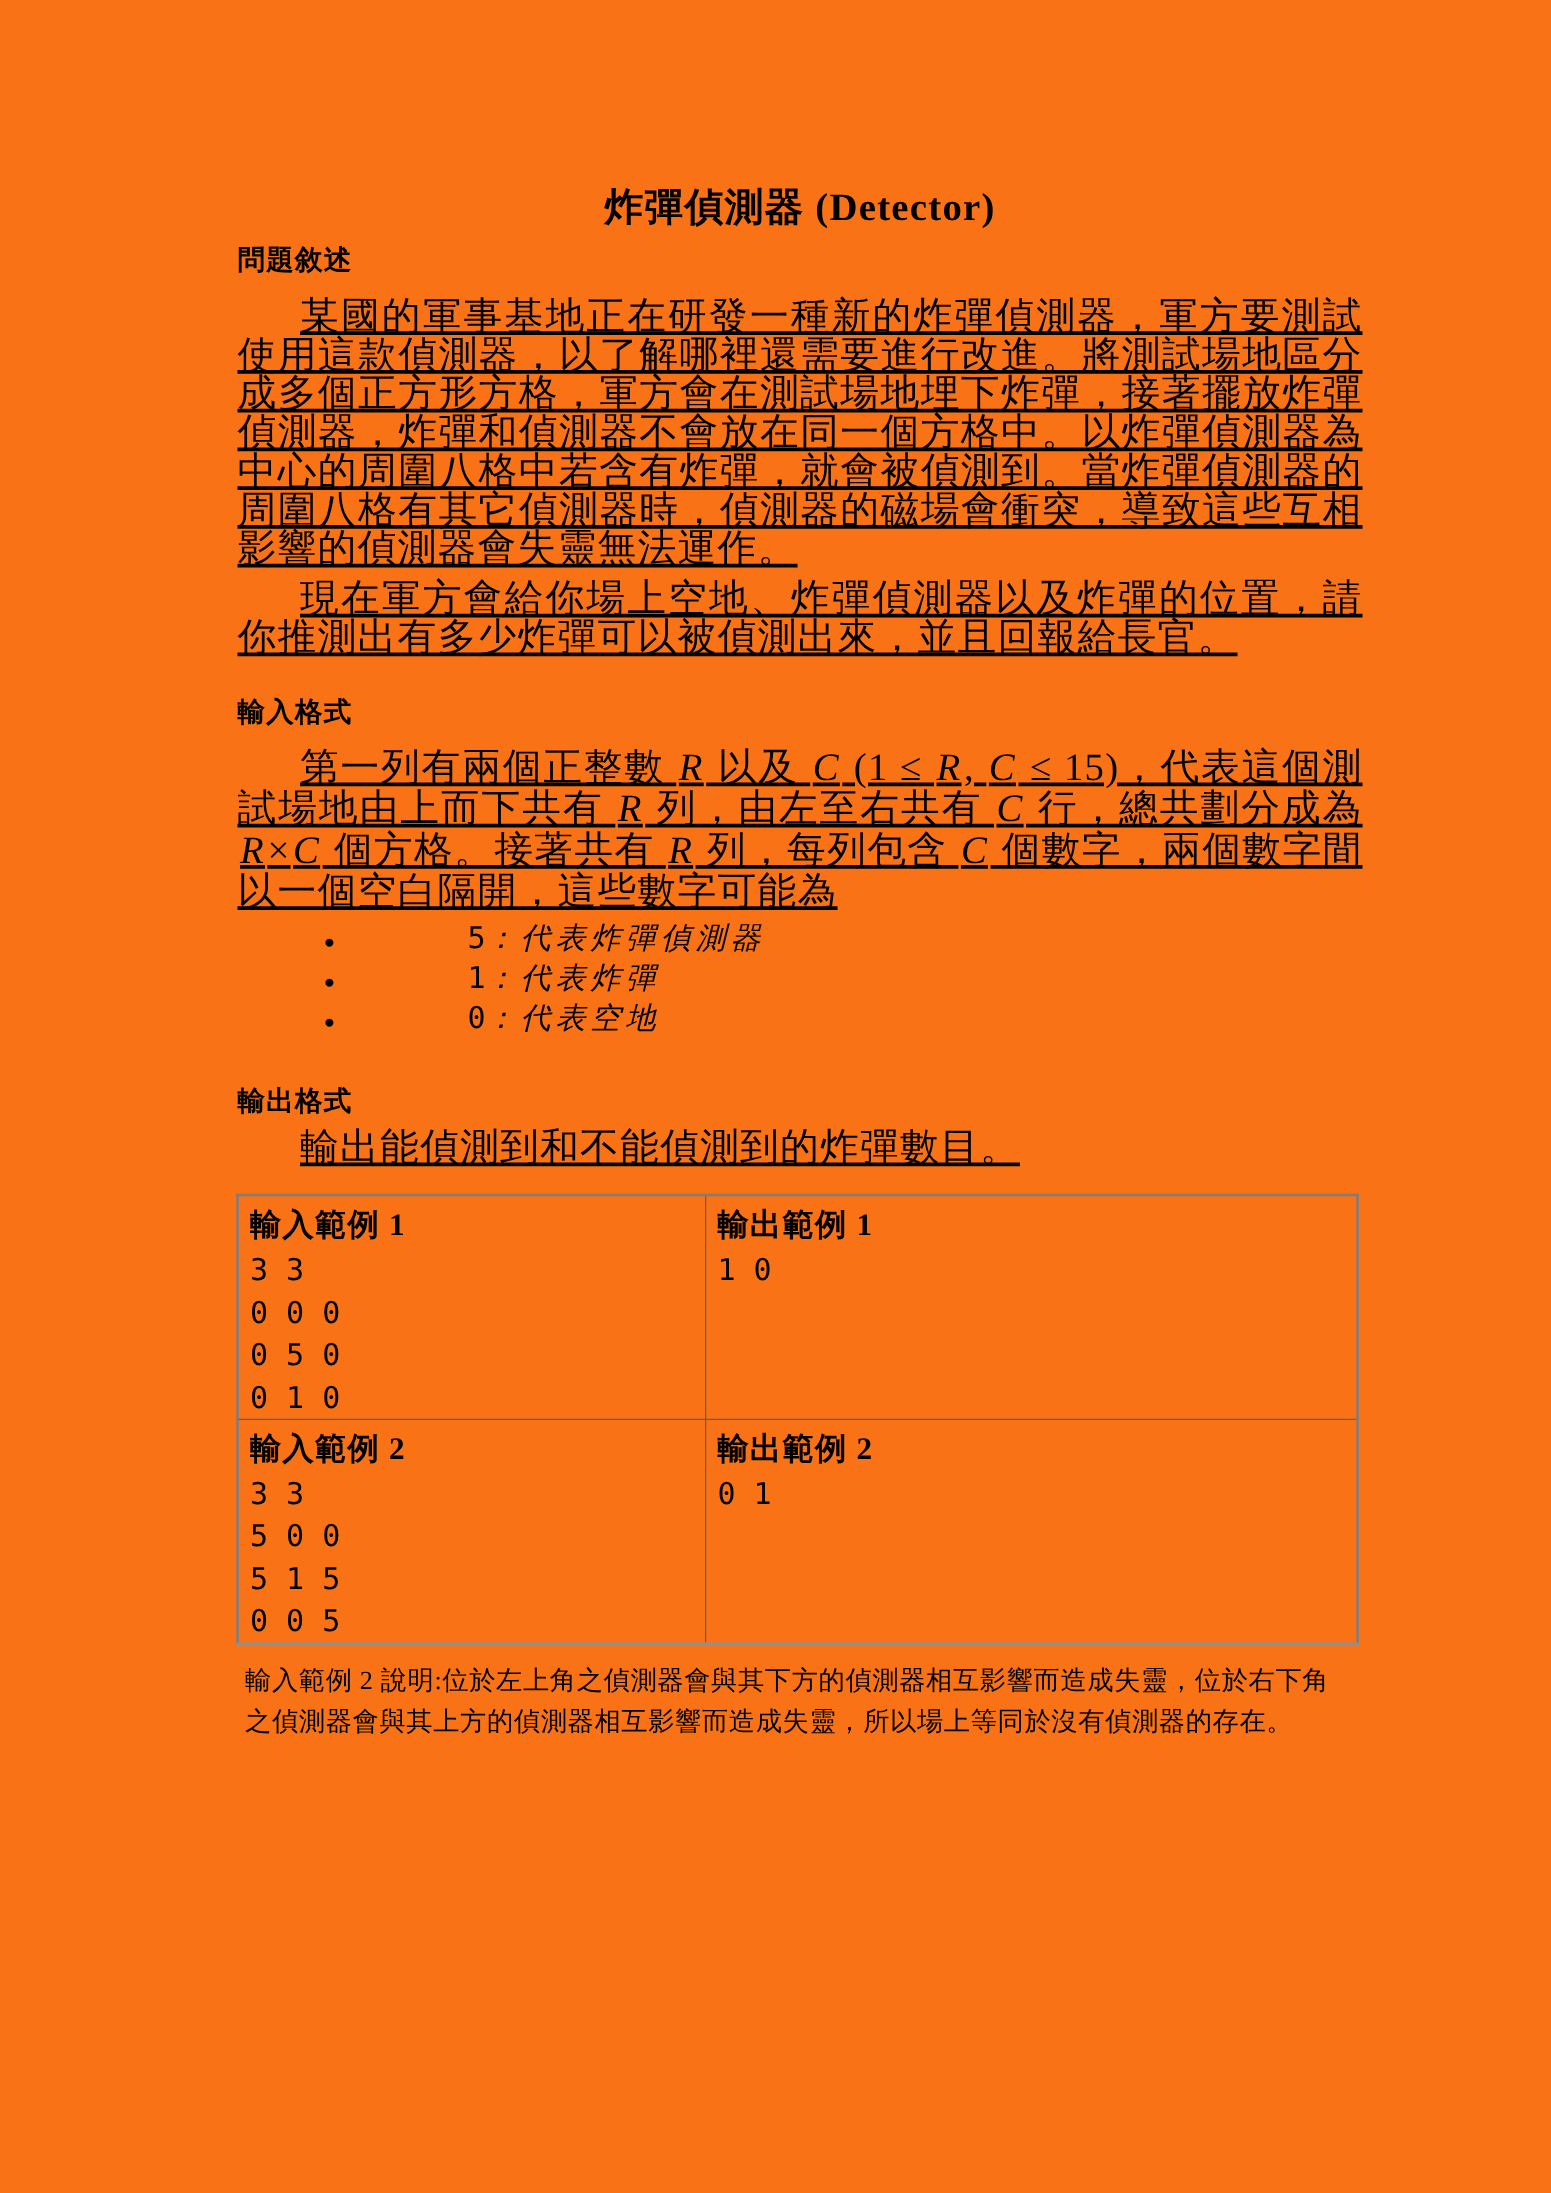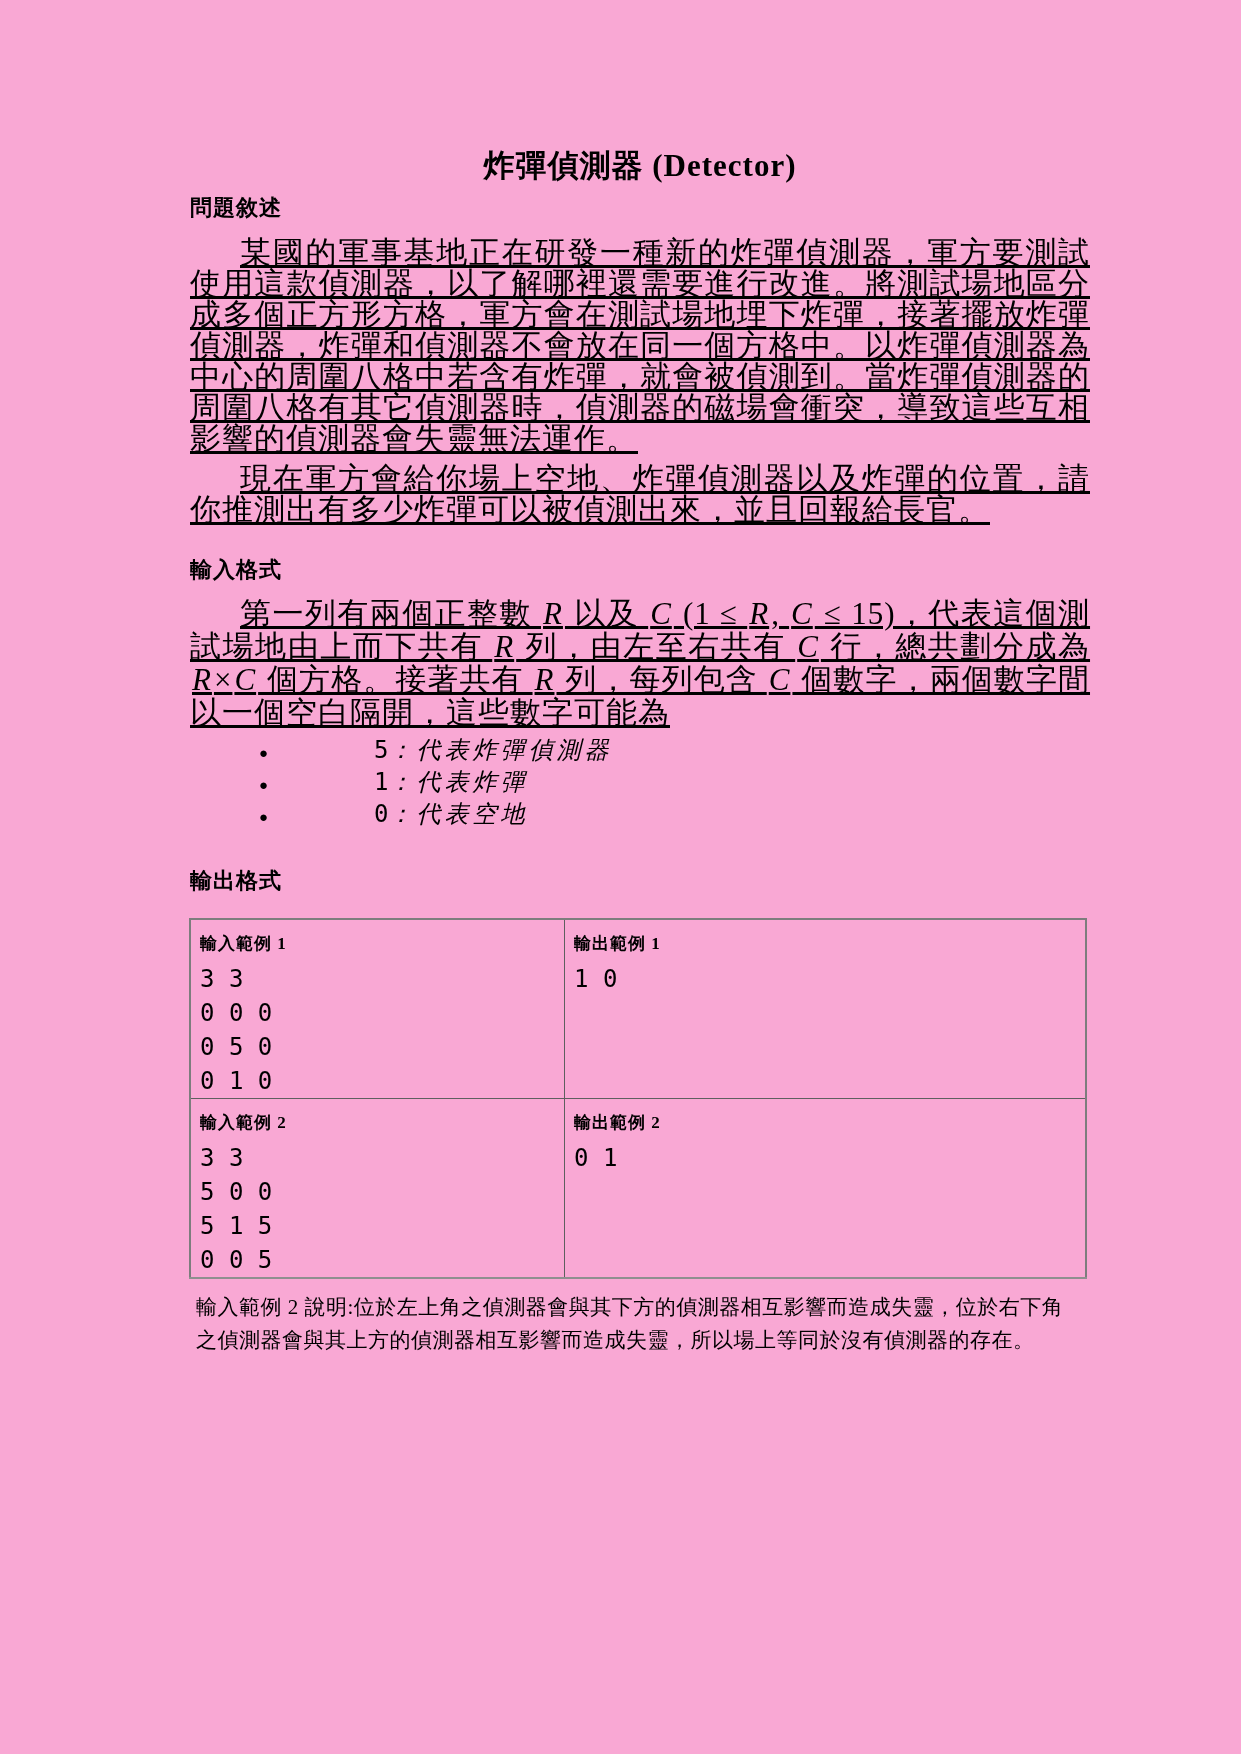--- a/index.html
+++ b/index.html
@@ -1,20 +1,20 @@
 <!DOCTYPE html>
 <html><head>
 <meta charset="utf-8">
 <style>
   html,body { margin:0; padding:0; background:#e8e8e8; }
   .page {
     position:relative;
     width:1241px; height:1754px;
     margin:0 auto;
-    background:#f9a8d4;
+    background:#f97316;
     font-family:"Liberation Serif","DejaVu Serif",serif;
     color:#000;
     overflow:hidden;
   }
   .content { margin-left:190px; width:900px; }
 
   .doc-title {
     margin:0; padding-top:148px;
     text-align:center;
     font-size:31px; font-weight:bold; line-height:35px;
@@ -64,21 +64,21 @@
     padding:5px 8px 0 9px;
   }
   .t12 { margin-top:22px; }
   .t12 tr.r1 td { height:172px; }
   .t12 tr.r2 td { height:170px; }
   .t3  { margin-top:42px; }
   .t3  tr td { height:172px; }
   .col-in  { width:356px; }
 
   .exh {
-    font-weight:bold; font-size:17px; line-height:37px;
+    font-weight:bold; font-size:25px; line-height:37px;
     letter-spacing:1px;
   }
   .excode {
     font-family:"DejaVu Sans Mono","Liberation Mono",monospace;
     font-size:24px; line-height:34px;
     white-space:pre-line;
   }
   .t3 .excode { line-height:29px; }
 
   .note {
@@ -114,20 +114,21 @@
         <span class="b-desc">：代表炸彈</span>
       </div>
       <div class="bullet-row">
         <span class="dot">●</span>
         <span class="b-code">0</span>
         <span class="b-desc">：代表空地</span>
       </div>
     </div>
 
     <div class="h2 h-output">輸出格式</div>
+    <p class="body-p out-para">輸出能偵測到和不能偵測到的炸彈數目。</p>
 
     <table class="extable t12">
       <tbody>
           <tr class="r1">
         <td class="col-in">
           <div class="exh">輸入範例 1</div>
           <div class="excode">3 3
 0 0 0
 0 5 0
 0 1 0</div>

